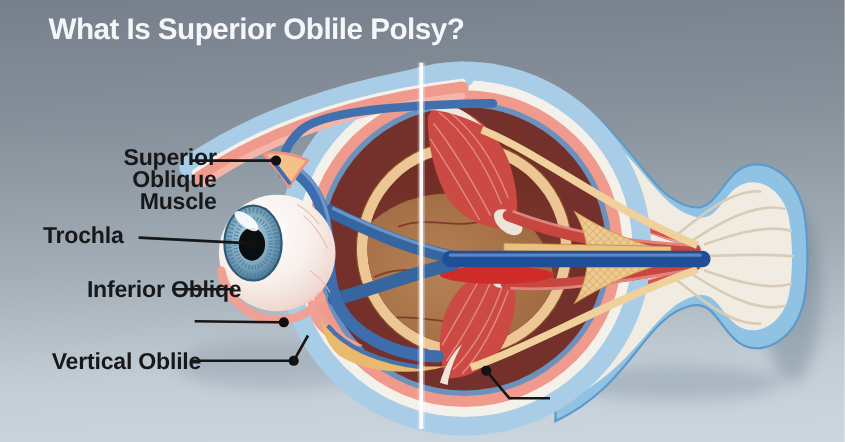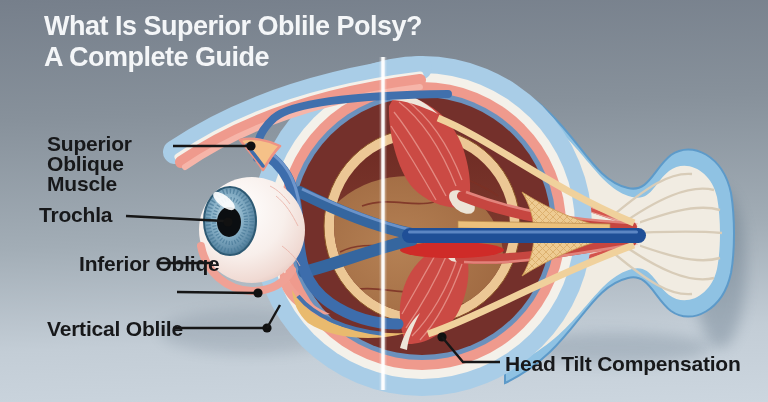--- a/index.html
+++ b/index.html
@@ -4,20 +4,21 @@
 <style>
   html,body{margin:0;padding:0;}
   body{
     width:768px;height:402px;overflow:hidden;
     font-family:"Liberation Sans","DejaVu Sans",sans-serif;
     position:relative;
   }
   .stage{
     position:absolute;inset:0;width:768px;height:402px;
     background:linear-gradient(178deg,#767f8b 0%,#87919b 28%,#a2adb6 58%,#c3cdd6 82%,#ccd6df 100%);
+    text-align:right;
   }
   svg.art{position:absolute;left:0;top:0;}
   .title{
     position:absolute;left:44px;top:11px;z-index:5;
     color:#f4f6f8;font-weight:700;font-size:27px;line-height:31px;
     letter-spacing:-0.5px;
   }
   .callout{
     position:absolute;z-index:6;
     color:#17181a;font-weight:700;font-size:21px;line-height:20px;
@@ -231,22 +232,20 @@
       <line x1="173" y1="328" x2="263" y2="328"></line>
       <circle cx="267" cy="328" r="4.6" fill="#111" stroke="none"></circle>
       <line x1="267" y1="328" x2="280" y2="305"></line>
       <circle cx="442" cy="337" r="4.6" fill="#111" stroke="none"></circle>
       <path d="M 442,337 L 463,362 L 500,362" fill="none"></path>
     </g>
   </svg>
 
   <div class="title">
     <div>What Is Superior Oblile Polsy?</div>
-    <div>A Complete Guide</div>
   </div>
 
   <div class="callout" id="c-superior">Superior Oblique Muscle</div>
   <div class="callout" id="c-trochlea">Trochla</div>
   <div class="callout" id="c-inferior">Inferior Obliqe</div>
   <div class="callout" id="c-vertical">Vertical Oblile</div>
-  <div class="callout" id="c-headtilt">Head Tilt Compensation</div>
 
 </div>
 
 </body></html>

